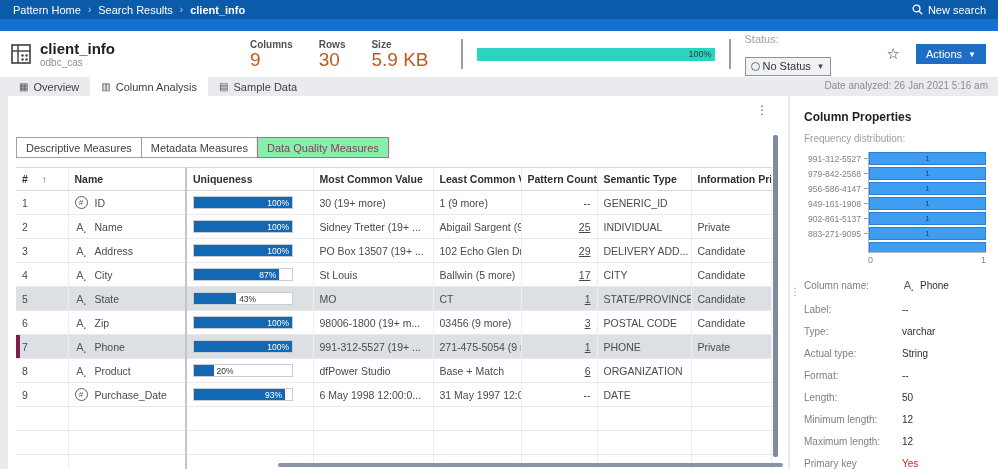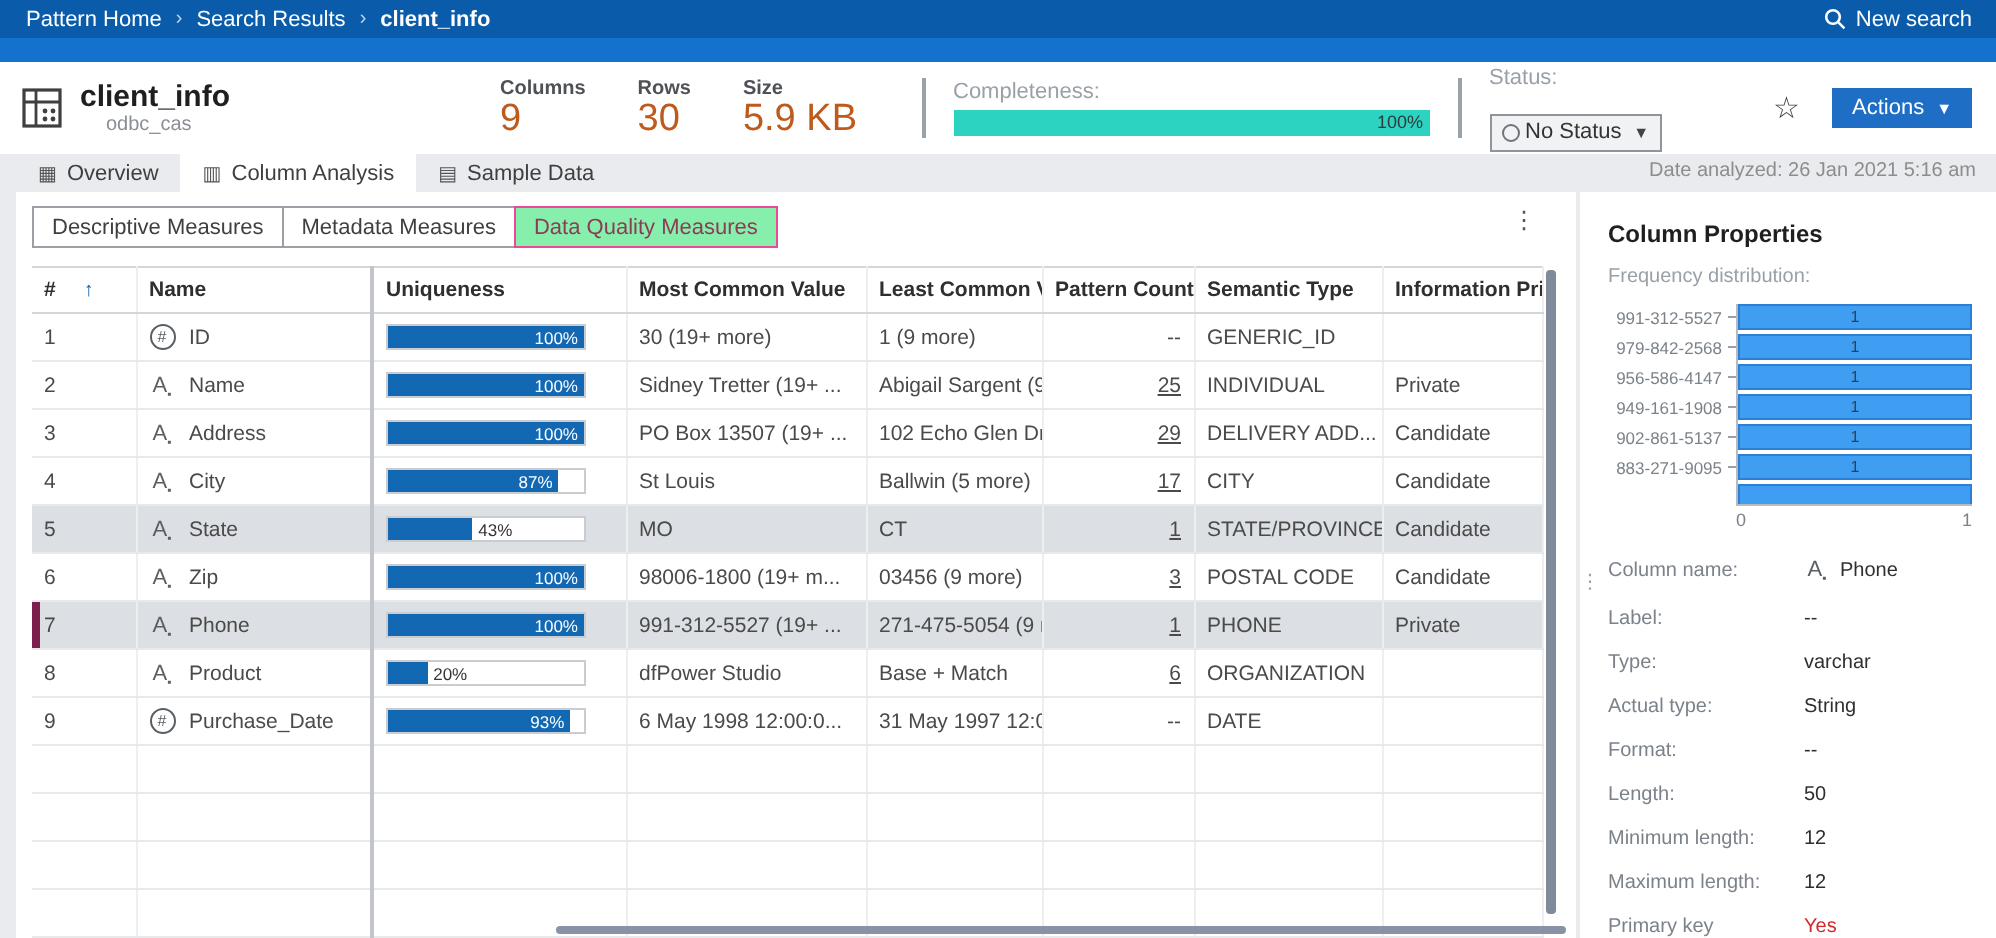--- a/index.html
+++ b/index.html
@@ -13,21 +13,21 @@
   .crumb-sep { color:#bcd6ef; font-size:10px; }
   .crumb-current { font-weight:bold; }
   .newsearch { display:flex; align-items:center; gap:5px; color:#fff; font-size:11px; cursor:pointer;justify-content:space-between; }
   .band { height:12px; background:#1472ce; }
 
   
   .header { height:46px; background:#fff; display:flex; align-items:center; padding:0 10px; }
   .title-blk { display:flex; align-items:center; gap:8px; width:240px; }
   .tbl-icon { width:22px; height:22px; color:#3f3f3f; }
   .title-txt .t1 { font-size:15px; font-weight:bold; color:#1f1f1f; line-height:17px; }
-  .title-txt .t2 { font-size:10px; color:#8a8f96;margin-left:13px; }
+  .title-txt .t2 { font-size:10px; color:#8a8f96; }
   .stats { display:flex; gap:26px; margin-right:18px; }
   .stat .s-lab { font-size:10px; font-weight:bold; color:#4e5256; }
   .stat .s-val { font-size:19px; color:#bf5a1d; line-height:20px; }
   .vdiv { width:2px; height:30px; background:#9aa1a8; margin:0 14px; }
   .comp-blk { width:238px; }
   .comp-lab { font-size:11px; color:#9aa0a7; margin-bottom:3px; }
   .comp-track { height:13px; background:#2cd3c1; position:relative; }
   .comp-pct { position:absolute; right:3px; top:1px; font-size:9px; color:#2e3a3a; }
   .status-blk { width:96px; }
   .status-lab { font-size:11px; color:#9aa0a7; margin-bottom:12px; }
@@ -41,21 +41,21 @@
   
   .tabstrip { height:19px; background:#e9ebee; display:flex; align-items:stretch; padding-left:8px; position:relative; }
   .tab { display:flex; align-items:center; gap:5px; font-size:11px; color:#3f3f3f; padding:0 11px; cursor:pointer; }
   .tab.active { background:#ffffff; }
   .tab-ico { font-size:10px; color:#555; }
   .date-analyzed { position:absolute; right:10px; top:3px; font-size:10px; color:#8d8d8d; }
 
   
   .main { display:flex; height:373px; padding-left:8px; }
   .grid-panel { background:#fff; width:780px; position:relative; padding-top:7px; }
-  .measures { display:flex; padding-left:8px; }
+  .measures { display:flex; padding-left:8px;margin-top:34px; }
   .measure-btn { font-size:11px; height:21px; padding:0 9px; background:#fff; border:1px solid #9aa0a6; border-right-width:0; color:#3f3f3f; cursor:pointer; }
   .measure-btn:last-child { border-right-width:1px; }
   .measure-btn.selected { background:#86efac; border:1px solid #ec4899; color:#8d3a55; }
   .kebab { position:absolute; right:20px; top:9px; font-size:12px; color:#555; letter-spacing:0; cursor:pointer; line-height:10px; }
 
   table.grid { border-collapse:collapse; width:755px; margin-left:8px; margin-top:9px; table-layout:fixed; }
   .grid th { font-size:10.5px; color:#2f2f2f; text-align:left; font-weight:bold; height:23px; border-top:1px solid #d4d7da; border-bottom:1px solid #d4d7da; padding:0 6px; white-space:nowrap; overflow:hidden; }
   .grid td { font-size:10.5px; color:#4a4a4a; height:24px; border-bottom:1px solid #e7e9eb; padding:0 6px; white-space:nowrap; overflow:hidden; }
   .grid th, .grid td { border-right:1px solid #eceef0; }
   .grid th.c-name, .grid td.c-name { border-right:2px solid #c2c6cb; }
@@ -143,21 +143,20 @@
         <div class="s-lab">Rows</div>
         <div class="s-val">30</div>
       </div>
       <div class="stat">
         <div class="s-lab">Size</div>
         <div class="s-val">5.9 KB</div>
       </div>
     </div>
   <div class="vdiv"></div>
   <div class="comp-blk">
-    <div class="comp-lab">Completeness:</div>
     <div class="comp-track">
       <span class="comp-pct">100%</span>
     </div>
   </div>
   <div class="vdiv"></div>
   <div class="status-blk">
     <div class="status-lab">Status:</div>
     <div class="status-dd">
       <span class="status-circle"></span>
       <span>No Status</span>

